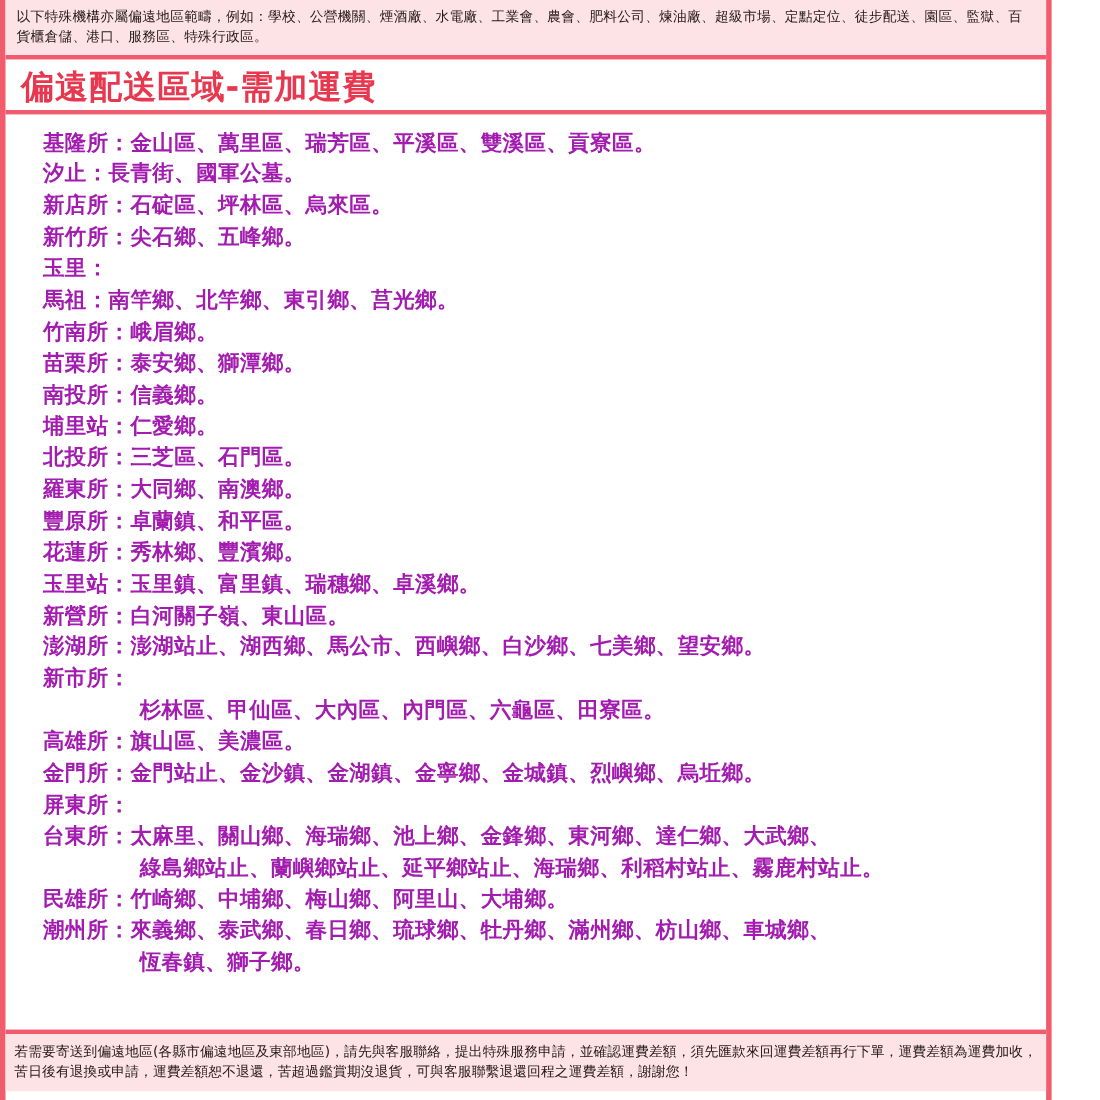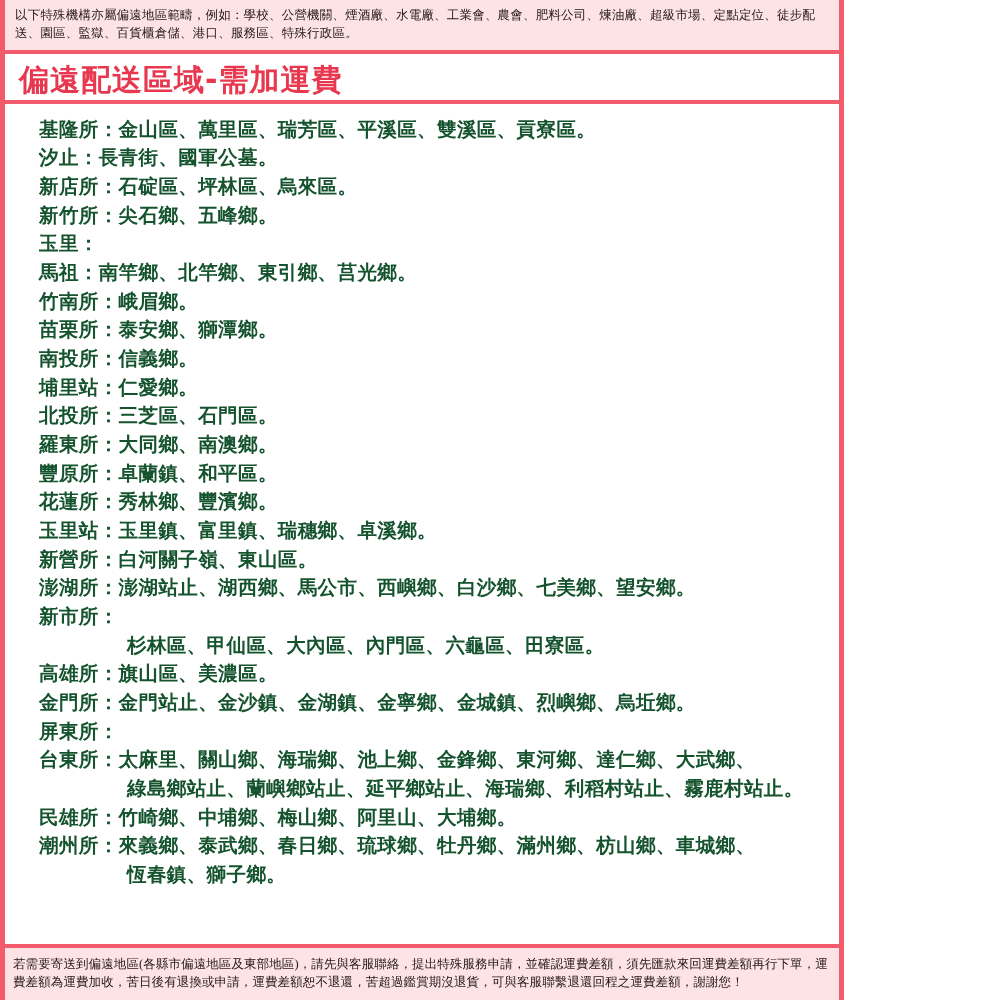--- a/index.html
+++ b/index.html
@@ -8,21 +8,21 @@
   }
   body {
     width: 1000px;
     height: 1000px;
     background: #ffffff;
     font-family: "DejaVu Sans", "Liberation Sans", sans-serif;
     overflow: hidden;
   }
   .page {
     position: relative;
-    width: 844px;
+    width: 956px;
     height: 1000px;
     box-sizing: border-box;
     border-left: 5px solid #f15b6c;
     border-right: 5px solid #f15b6c;
     background: #ffffff;
   }
   
   .top-band {
     background: #fde3e6;
     padding: 6px 10px 8px 10px;
@@ -50,45 +50,44 @@
   }
   
   .list {
     padding: 12px 0 6px 34px;
   }
   .row {
     display: flex;
     align-items: flex-start;
     font-size: 19.5px;
     font-weight: bold;
-    color: #14532d;
+    color: #a21caf;
     line-height: 1.47;
     letter-spacing: 0.4px;
     white-space: nowrap;
   }
   .row .label {
     flex: 0 0 auto;
   }
   .row .value {
     flex: 0 0 auto;
     text-align: right;
   }
   .row.cont .value {
     padding-left: 88px;
   }
   
   .bottom-band {
     position: absolute;
     left: 0;
     right: 0;
-    bottom: 0;
+    bottom: 8px;
     background: #fde3e6;
     border-top: 4px solid #f15b6c;
     padding: 7px 8px 8px 8px;
-    font-family: Liberation Serif, serif;
   }
   .bottom-band p {
     margin: 0;
     font-size: 12.5px;
     line-height: 1.5;
     color: #231815;
     letter-spacing: 0.1px;
   }
 </style>
 </head>

